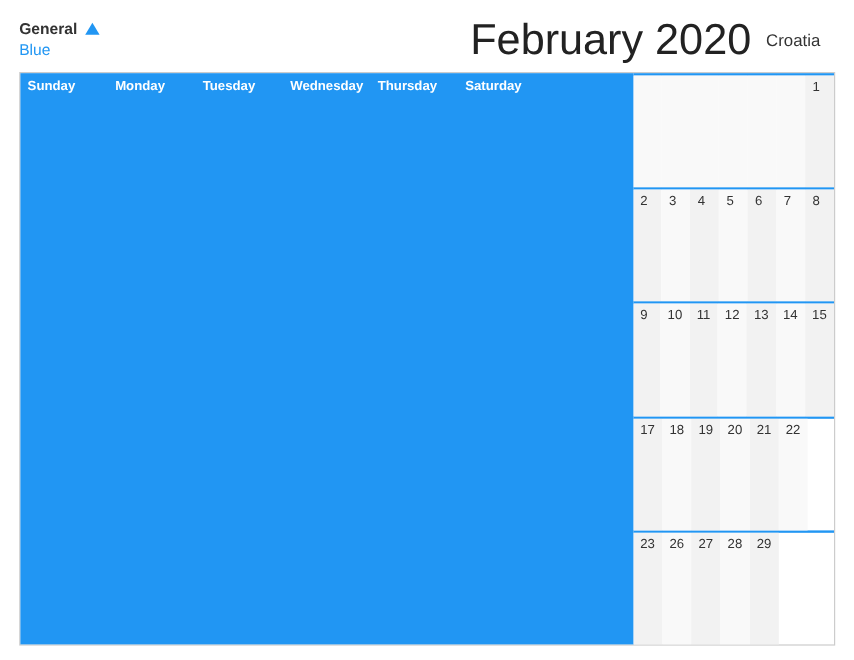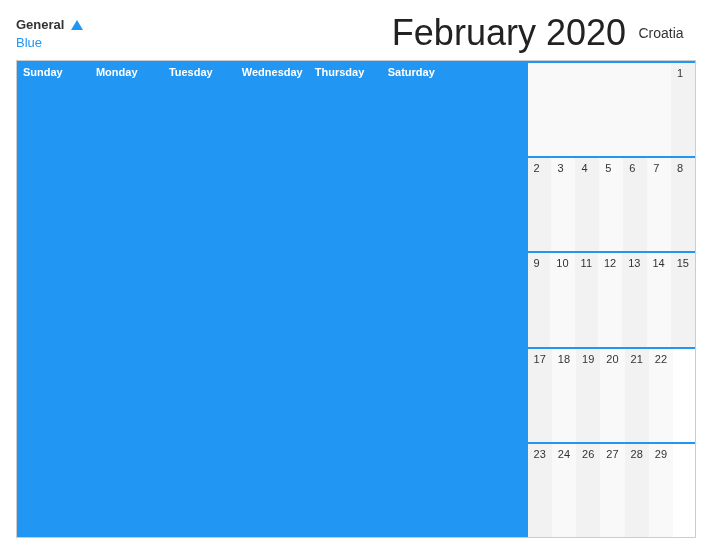--- a/index.html
+++ b/index.html
@@ -227,23 +227,20 @@
         <div class="cal-cell">
             <span class="day-num">22</span>
           </div>
       </div>
 
       <div class="cal-row">
         <div class="cal-cell">
             <span class="day-num">23</span>
           </div>
         <div class="cal-cell">
-            <span class="day-num">24</span>
-          </div>
-        <div class="cal-cell">
             <span class="day-num">26</span>
           </div>
         <div class="cal-cell">
             <span class="day-num">27</span>
           </div>
         <div class="cal-cell">
             <span class="day-num">28</span>
           </div>
         <div class="cal-cell">
             <span class="day-num">29</span>

